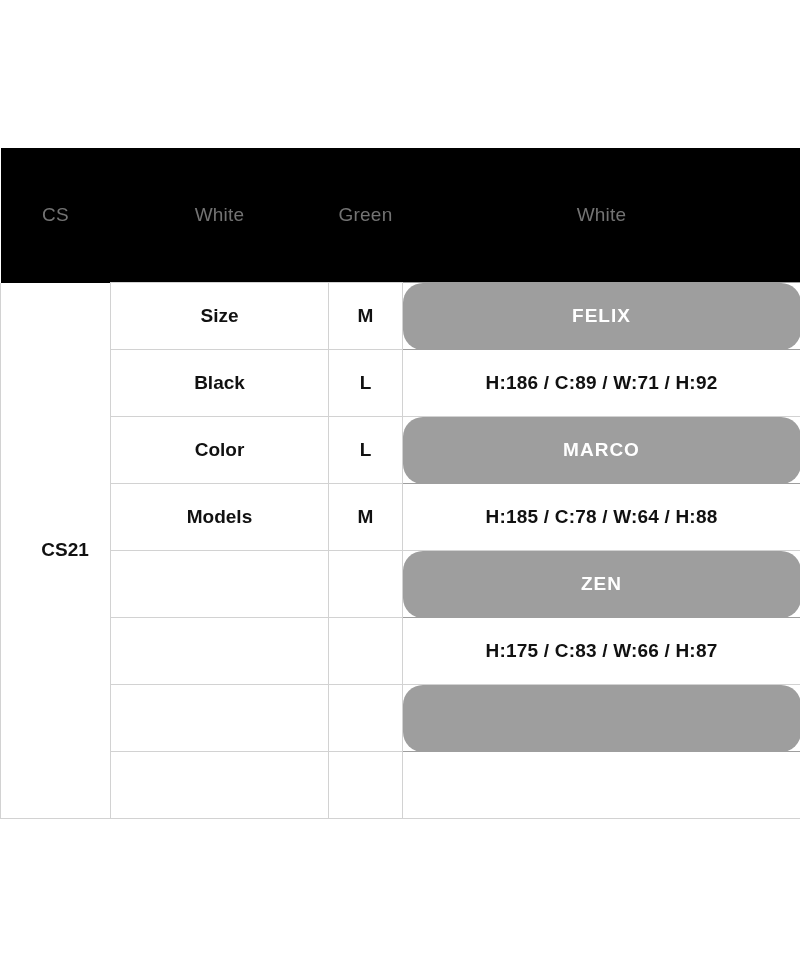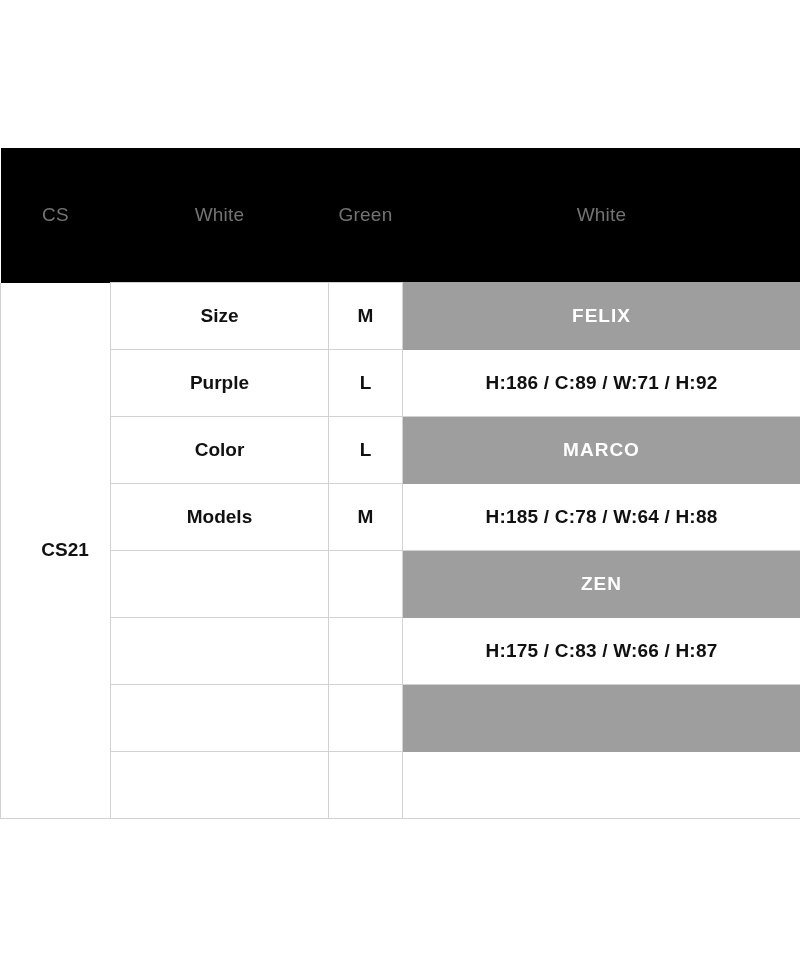--- a/index.html
+++ b/index.html
@@ -68,20 +68,21 @@
     border-top: none;
     border-bottom: 1px solid #d2d2d2;
     padding-left: 19px;
   }
 
   tbody td.model-name {
     background: #9e9e9e;
     color: #ffffff;
     border-color: #9e9e9e;
     letter-spacing: 1px;
+    border-radius: 20px;
   }
 
   tbody td.model-stats {
     background: #ffffff;
     color: #111111;
     letter-spacing: 0.2px;
   }
 
   tbody td.blank {
     background: #ffffff;
@@ -112,21 +113,21 @@
       </tr>
     </thead>
     <tbody>
       <tr>
         <td class="cs-cell" rowspan="8">CS21</td>
         <td>Size</td>
         <td>M</td>
         <td class="model-name">FELIX</td>
       </tr>
       <tr>
-        <td>Purple</td>
+        <td>Black</td>
         <td>L</td>
         <td class="model-stats">H:186 / C:89 / W:71 / H:92</td>
       </tr>
       <tr>
         <td>Color</td>
         <td>L</td>
         <td class="model-name">MARCO</td>
       </tr>
       <tr>
         <td>Models</td>

